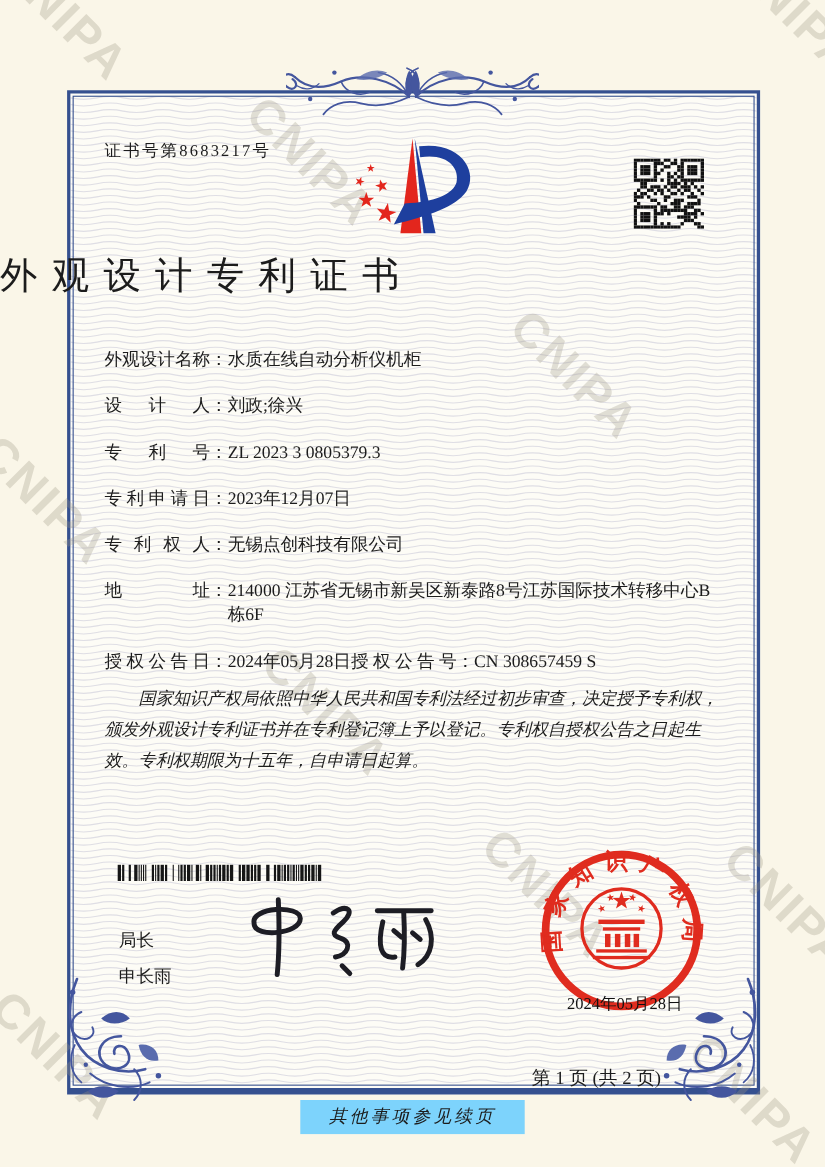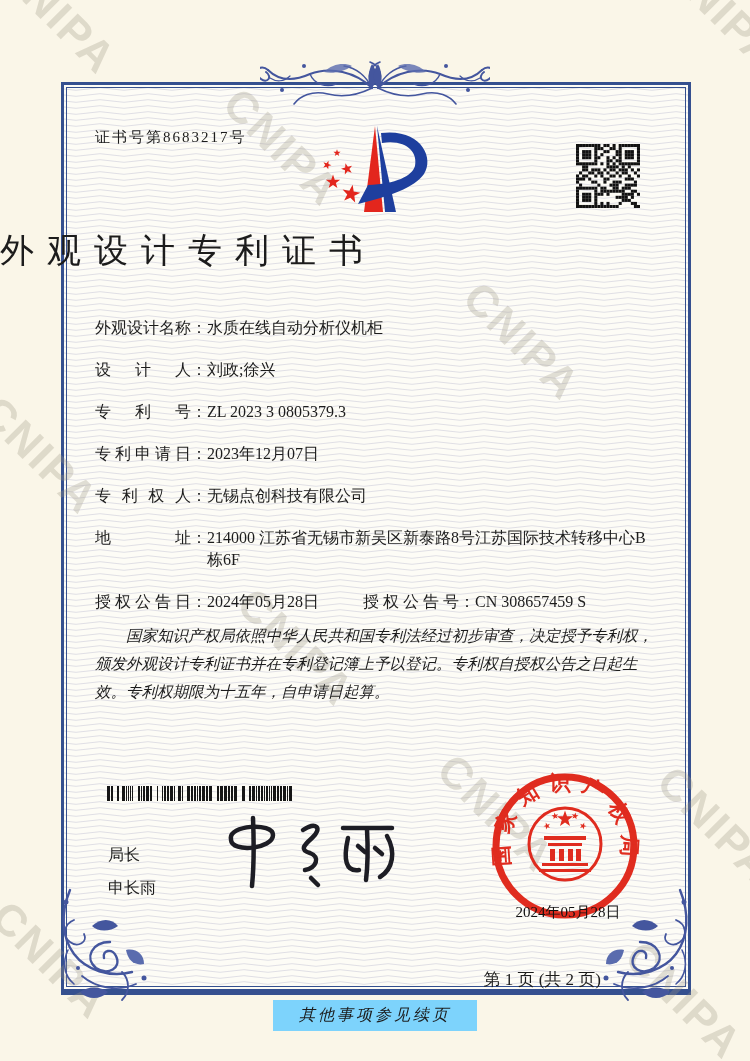--- a/index.html
+++ b/index.html
@@ -36,21 +36,21 @@
     font-size:34px;letter-spacing:13px;font-weight:500;
   }
   #fields{left:95px;top:317px;width:565px;font-size:16px;}
   .frow{display:flex;line-height:22px;margin-bottom:20px;align-items:flex-start;}
   .flabel{
     width:96px;flex:0 0 96px;text-align:justify;text-align-last:justify;
     -moz-text-align-last:justify;
   }
   .fcolon{flex:0 0 16px;}
   .fvalue{flex:1;}
-  .grant-row{display:flex;line-height:22px;gap:44px;}
+  .grant-row{display:flex;line-height:22px;}
   .grant-group{display:flex;}
   .grant-group.second{}
   #paragraphs{left:95px;top:622px;width:565px;font-size:15.5px;line-height:1.82;font-style:italic;}
   #paragraphs p{margin:0 0 9px 0;text-indent:2em;}
   #barcode{left:105px;top:786px;}
   #signer-title{left:108px;top:845px;font-size:16px;font-family:"Liberation Sans","DejaVu Sans",sans-serif;}
   #signer-name{left:108px;top:878px;font-size:16px;font-family:"Liberation Sans","DejaVu Sans",sans-serif;}
   #signature{left:215px;top:812px;}
   #seal{left:486px;top:770px;}
   #seal-date{left:497px;top:903px;width:142px;text-align:center;font-size:15px;color:#111;}

